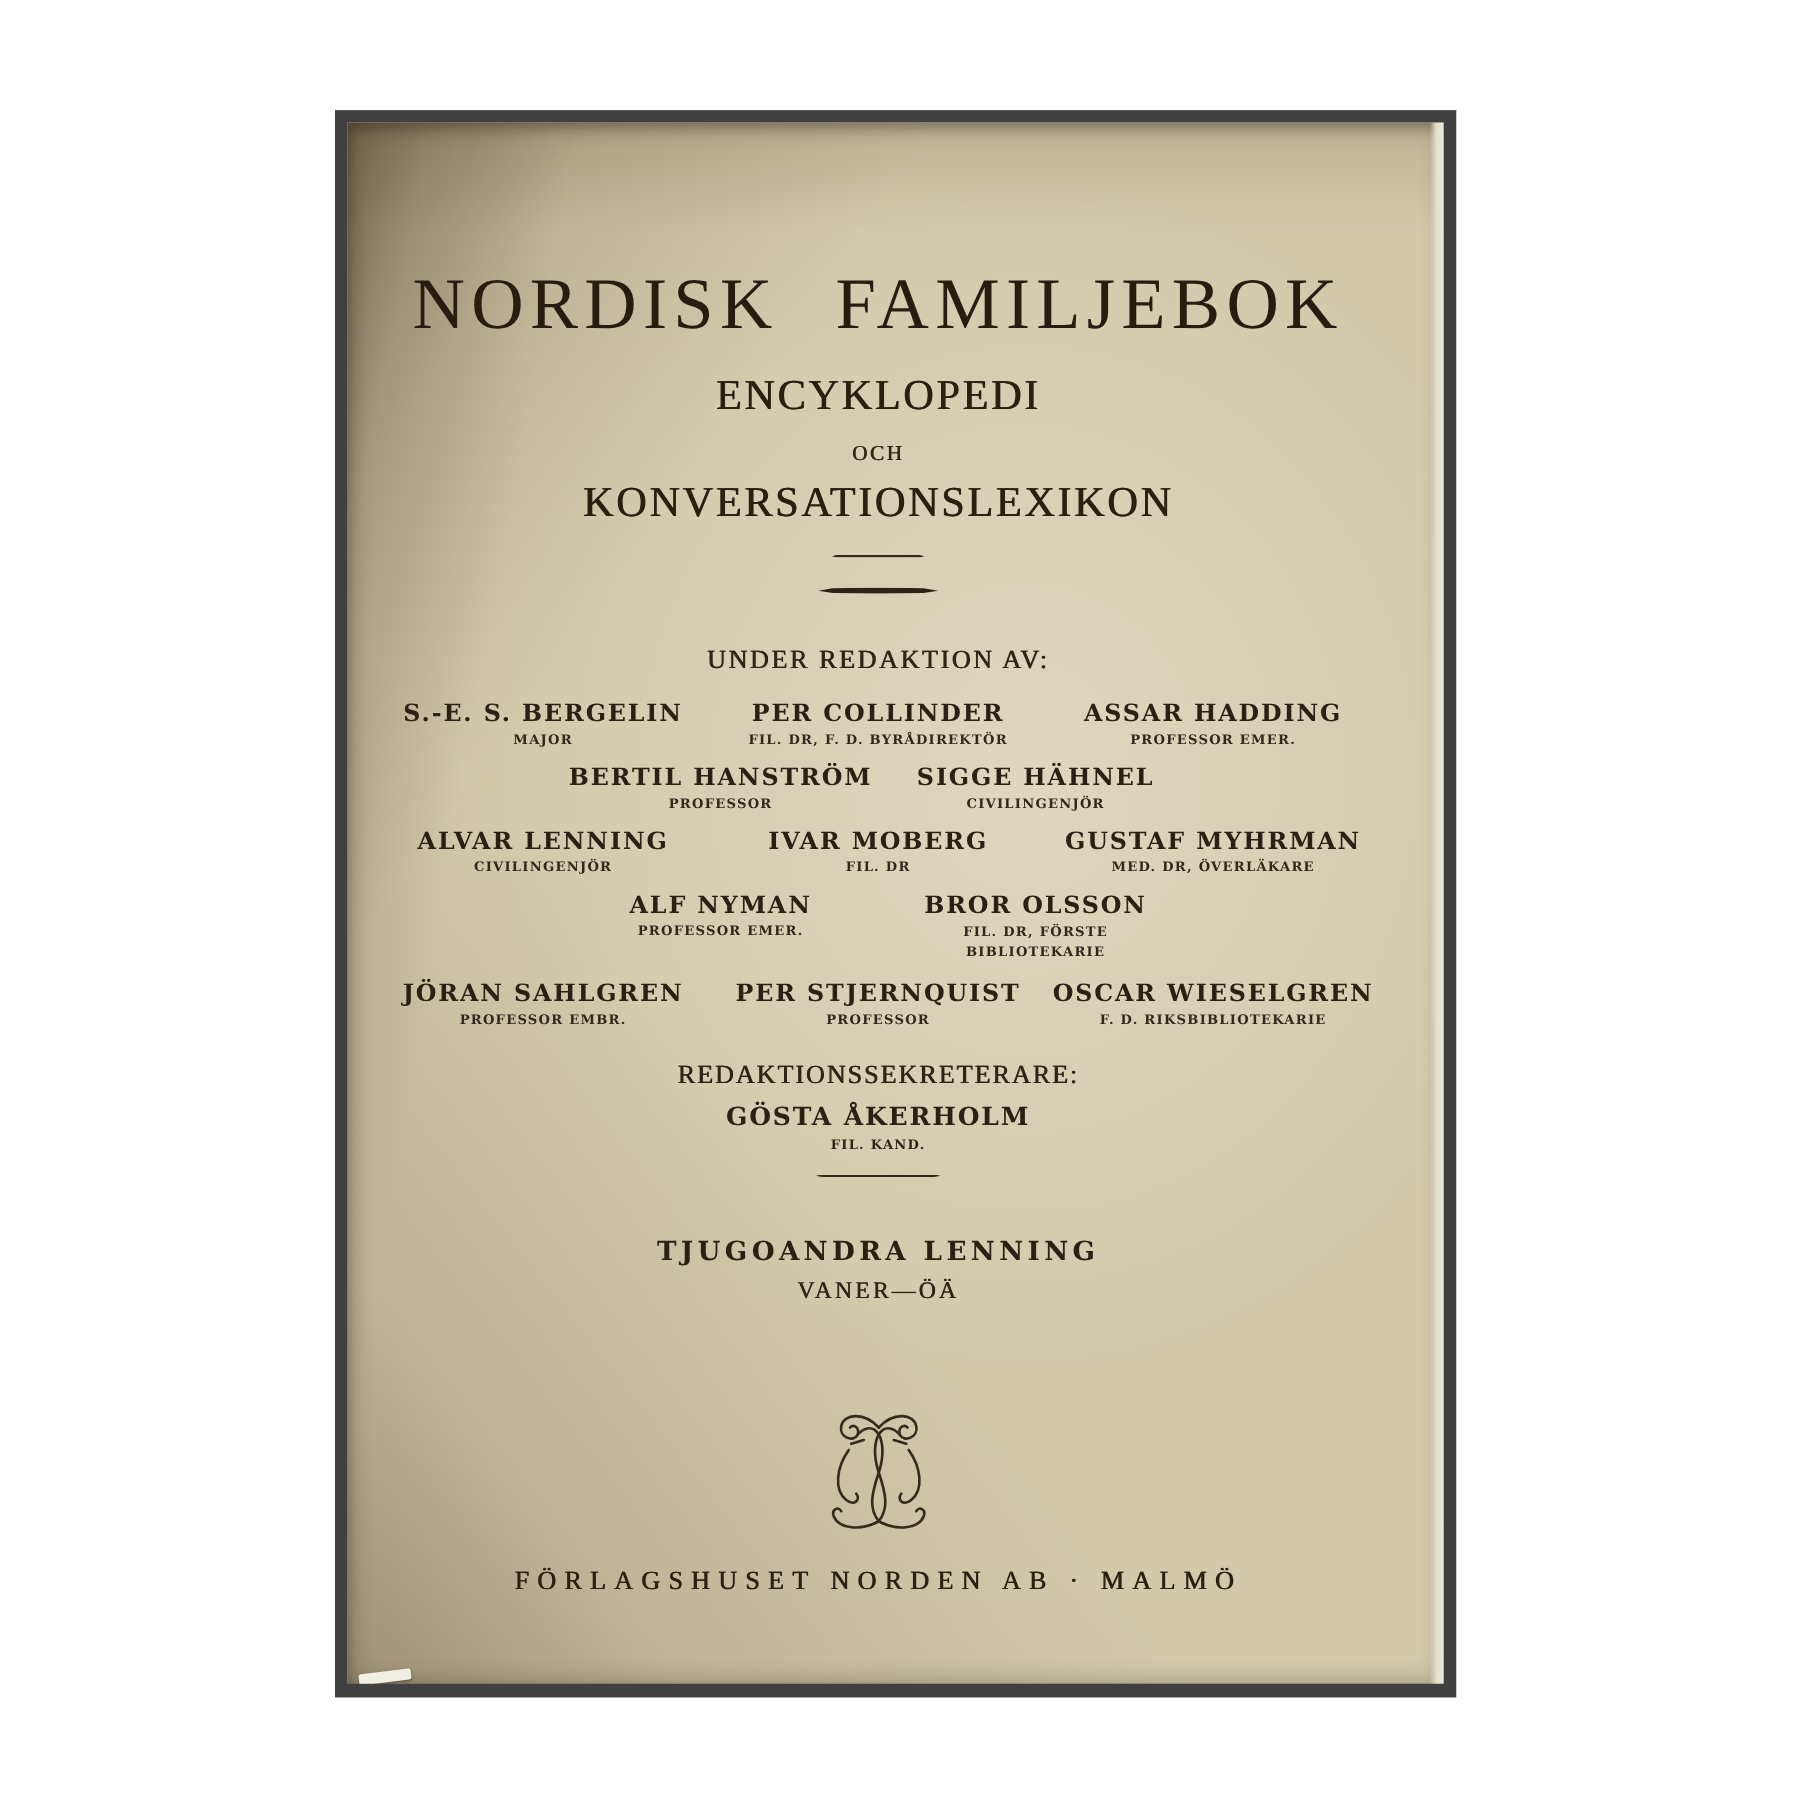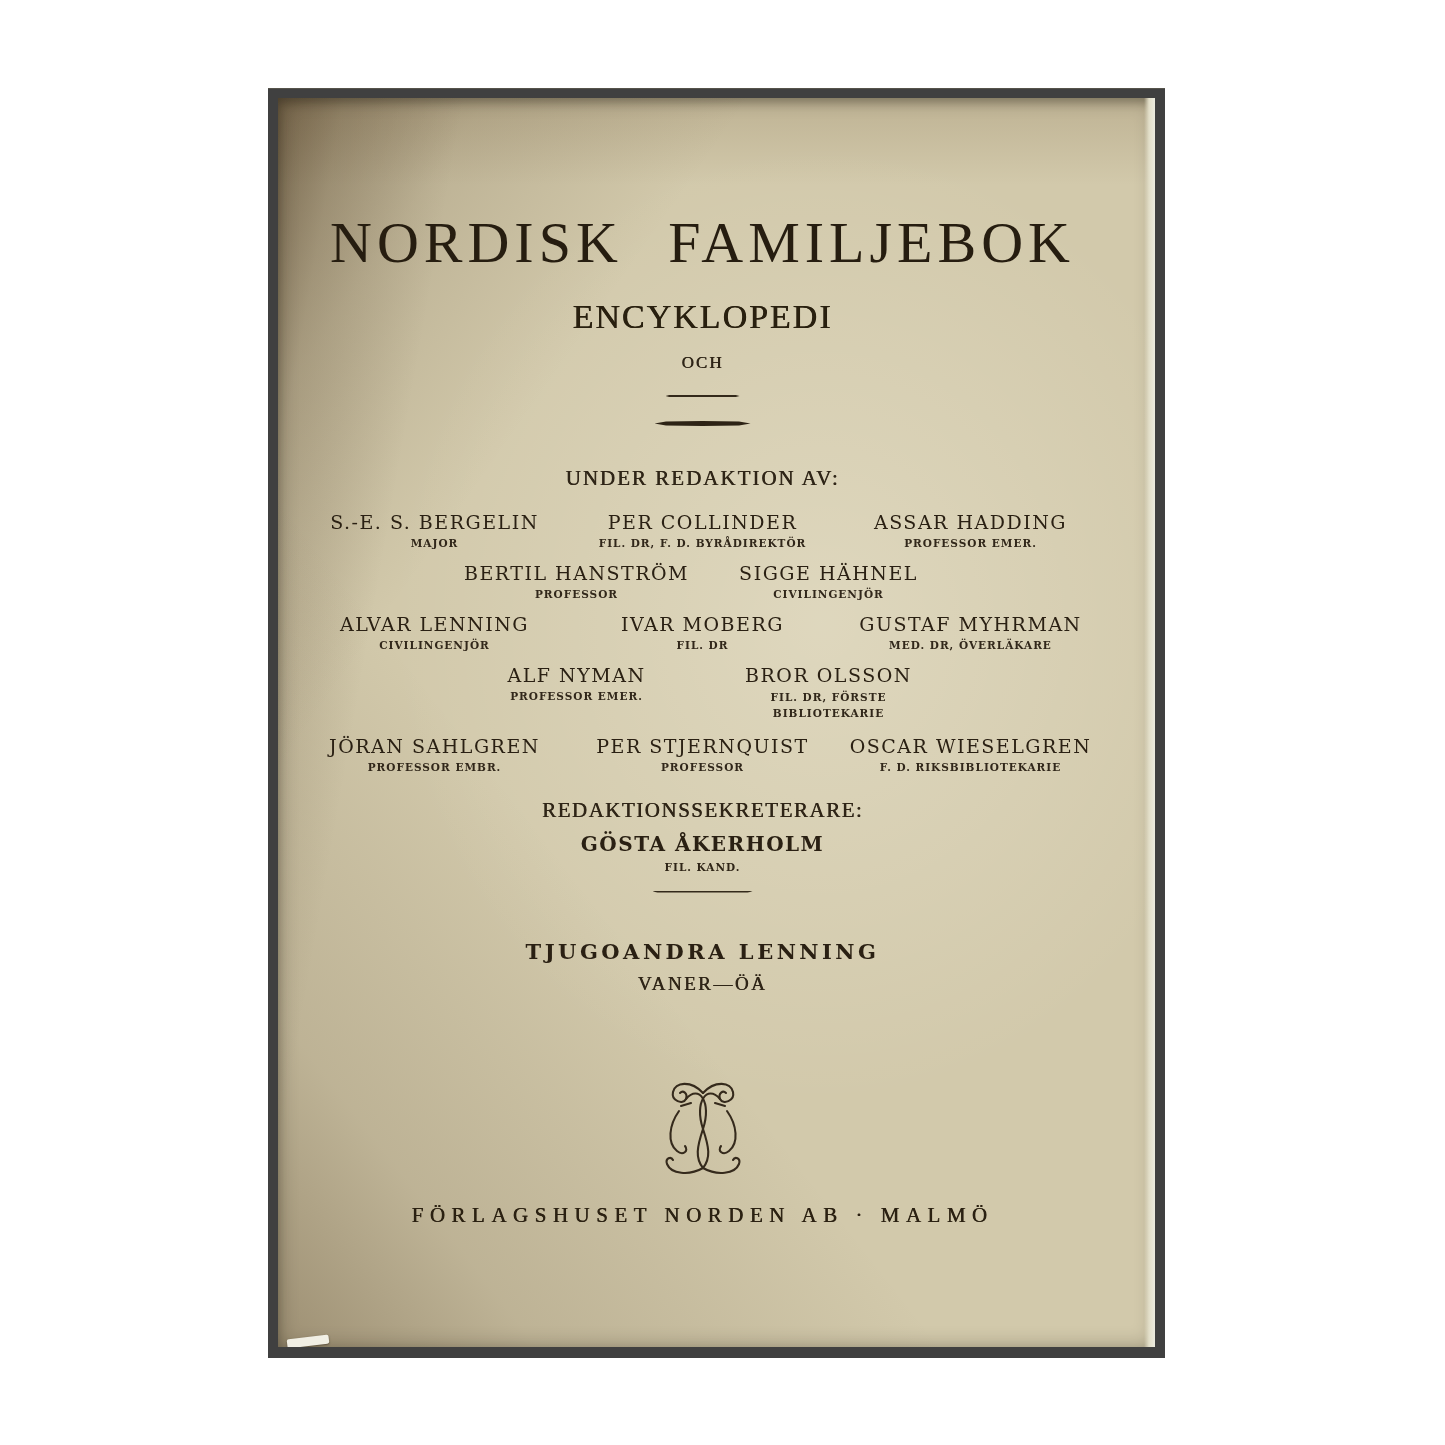--- a/index.html
+++ b/index.html
@@ -60,21 +60,21 @@
   .rule-spindle{
     width:96px;height:5px;background:#2d2315;margin-top:24px;
     clip-path:polygon(0 50%,12% 12%,50% 0,88% 12%,100% 50%,88% 88%,50% 100%,12% 88%);
   }
   .edition-line{font-size:24px;letter-spacing:1px;margin-top:24px;color:#2b2212;}
   .editors-heading{font-size:21px;letter-spacing:2px;margin-top:40px;}
   .ed-rows{margin-top:20px;}
   .ed-row{display:flex;justify-content:center;margin-bottom:13px;}
   .ed-row.cols3 .ed{flex:0 0 268px;}
   .ed-row.cols2 .ed{flex:0 0 252px;}
-  .ed-name{font-family:"DejaVu Serif", serif;font-weight:400;font-size:19px;letter-spacing:1.5px;color:#2a2013;}
+  .ed-name{font-family:"DejaVu Serif", serif;font-weight:700;font-size:19px;letter-spacing:1.5px;color:#2a2013;}
   .ed-title{font-family:"DejaVu Serif", serif;font-weight:700;font-size:10.5px;letter-spacing:1px;margin-top:4px;color:#31271a;}
   .ed-title.narrow{max-width:132px;margin-left:auto;margin-right:auto;line-height:1.5;}
   .secretary-heading{font-size:21px;letter-spacing:1.5px;margin-top:12px;}
   .secretary-name{font-family:"DejaVu Serif", serif;font-weight:700;font-size:20px;letter-spacing:1.5px;margin-top:9px;color:#2a2013;}
   .secretary-title{font-family:"DejaVu Serif", serif;font-weight:700;font-size:10.5px;letter-spacing:1px;margin-top:5px;text-align:center;}
   .volume-name{font-family:"DejaVu Serif", serif;font-weight:700;font-size:21px;letter-spacing:3.5px;margin-top:46px;color:#2a2013;}
   .volume-range{font-size:19px;letter-spacing:2.5px;margin-top:9px;}
   .monogram{margin-top:80px;}
   .monogram svg{display:block;}
   .publisher-line{font-size:21px;letter-spacing:6.5px;margin-top:24px;color:#2b2112;}
@@ -85,20 +85,21 @@
 <div class="photo-frame">
   <div class="page">
     <div class="page-edge-strip"></div>
     <div class="page-corner-curl"></div>
 
     <div class="content">
 
       <h1 class="book-title">NORDISK FAMILJEBOK</h1>
       <div class="subtitle-top thicken">ENCYKLOPEDI</div>
       <div class="subtitle-conj thicken">OCH</div>
+      <div class="subtitle-bottom thicken">KONVERSATIONSLEXIKON</div>
 
       <div class="rule-thin rule-1"></div>
 
 
       <div class="rule-spindle"></div>
 
       <div class="editors-heading thicken">UNDER REDAKTION AV:</div>
 
       <div class="ed-rows">
 

